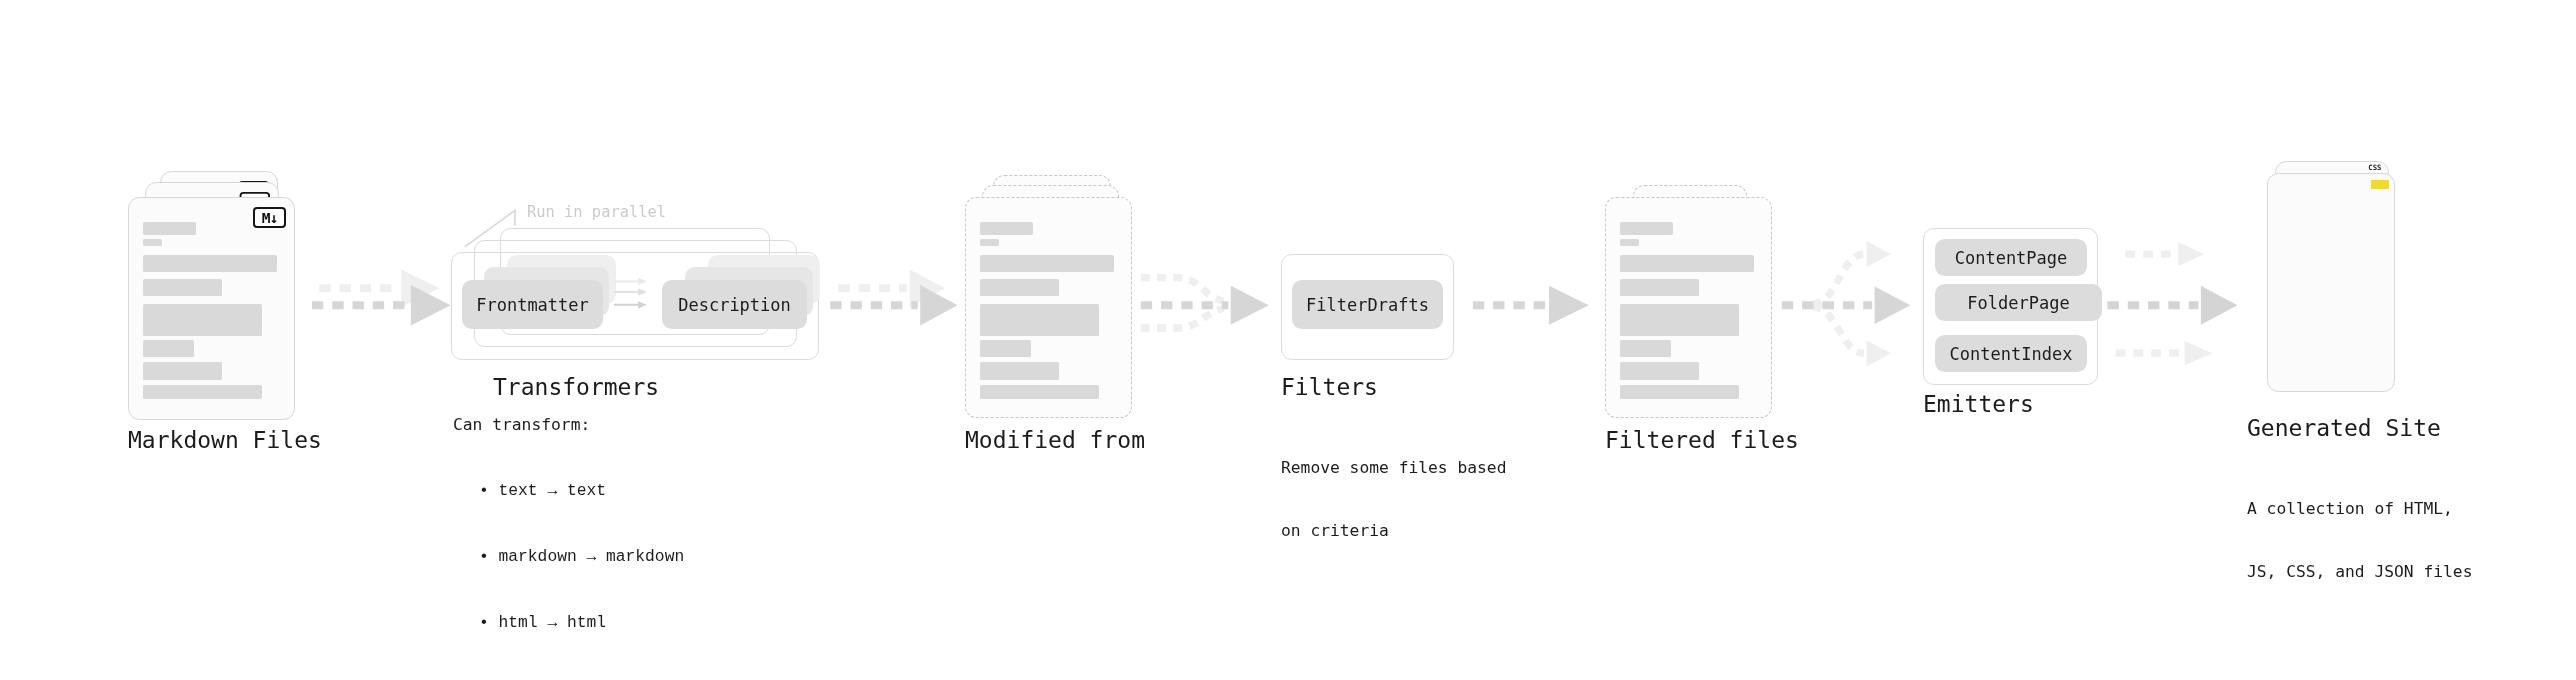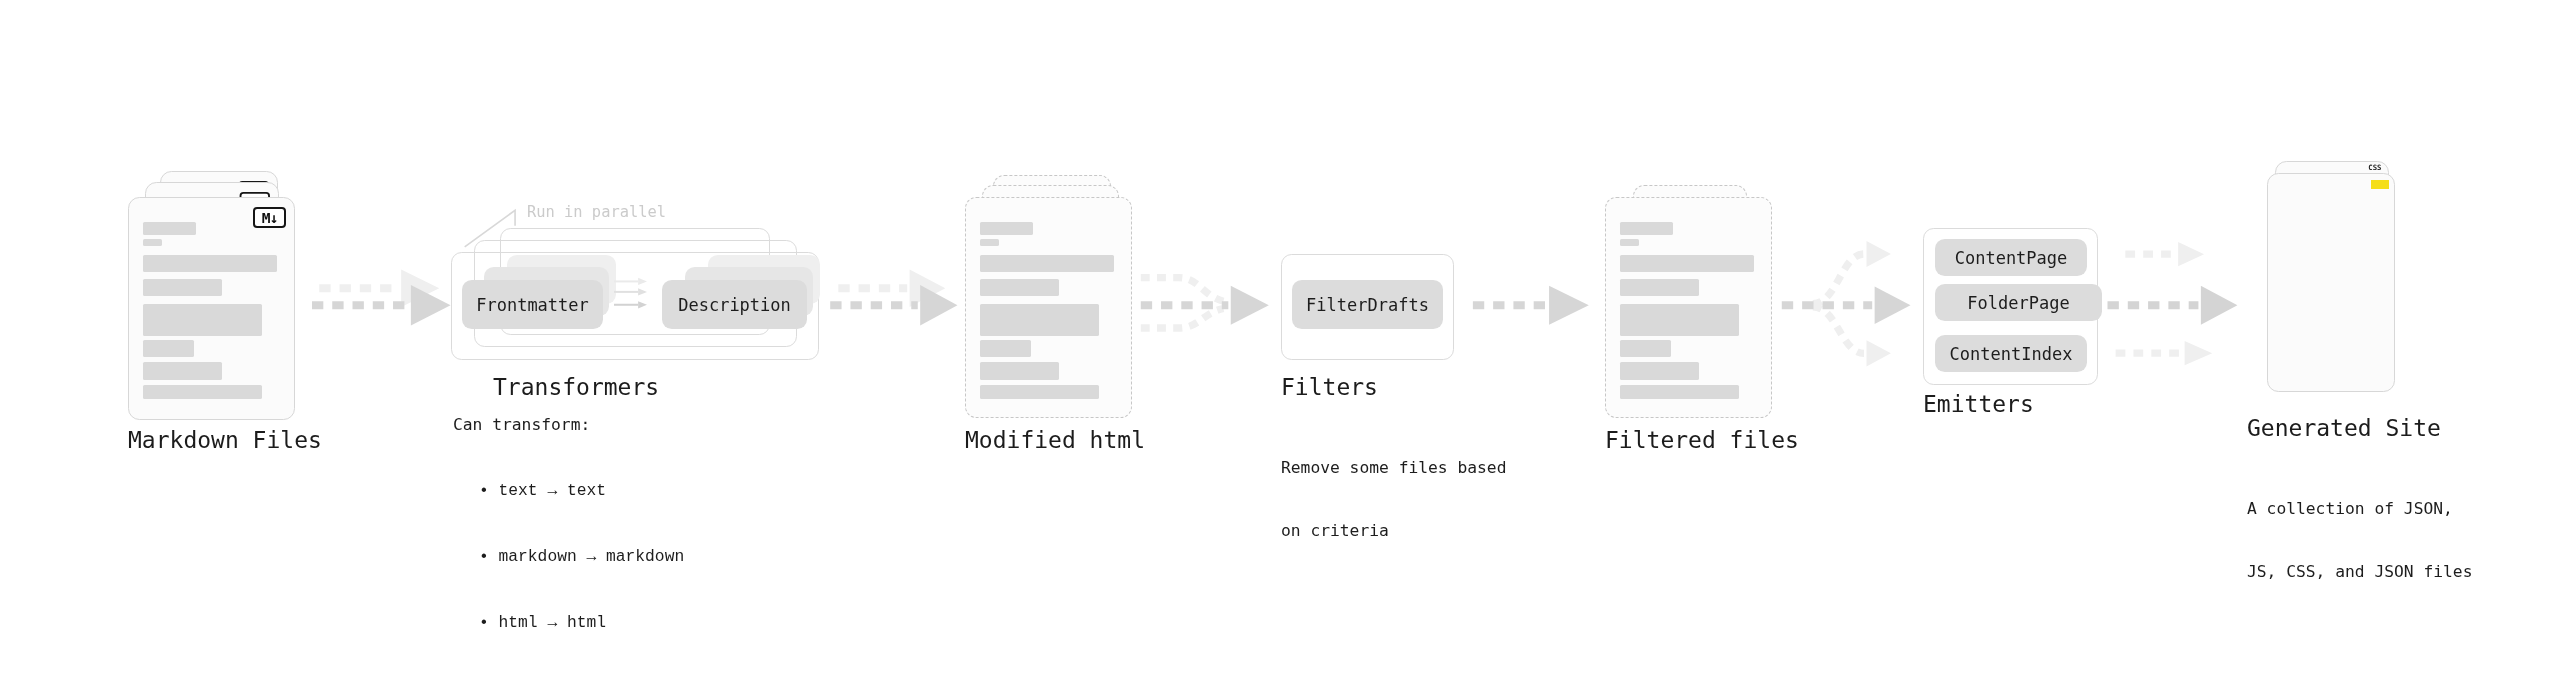--- a/index.html
+++ b/index.html
@@ -129,21 +129,21 @@
         <div class="bar" style="width: 53px; height: 12.2px; margin-bottom: 4.9px;"></div>
         <div class="bar" style="width: 18.7px; height: 6.5px; margin-bottom: 9px;"></div>
         <div class="bar" style="width: 134px; height: 17px; margin-bottom: 7.3px;"></div>
         <div class="bar" style="width: 79px; height: 17px; margin-bottom: 7.3px;"></div>
         <div class="bar" style="width: 119px; height: 32px; margin-bottom: 4.9px;"></div>
         <div class="bar" style="width: 51px; height: 16.3px; margin-bottom: 5.7px;"></div>
         <div class="bar" style="width: 79px; height: 18px; margin-bottom: 4.9px;"></div>
         <div class="bar" style="width: 119px; height: 14px; margin-bottom: 0px;"></div>
       </div>
   </div>
-  <div class="sec-title" style="left:965px;top:428px;">Modified html</div>
+  <div class="sec-title" style="left:965px;top:428px;">Modified from</div>
 
   <svg class="arr" style="left:1134px;top:268px;" width="140" height="77" viewBox="0 0 172 95">
     <path d="M8,12 H55 C80,12 85,35 110,41" fill="none" stroke="#efefef" stroke-width="9" stroke-dasharray="11 9"></path>
     <path d="M8,74 H55 C80,74 85,55 110,50" fill="none" stroke="#efefef" stroke-width="9" stroke-dasharray="11 9"></path>
     <path d="M8,46 H116" fill="none" stroke="#d6d6d6" stroke-width="10" stroke-dasharray="14 11"></path>
     <polygon points="119,22 166,46 119,70" fill="#d6d6d6"></polygon>
   </svg>
 
   <div class="obox fill" style="left:1281px;top:254px;width:173px;height:106px;"></div>
   <div class="dbtn" style="left:1292px;top:280px;width:151px;height:49px;">FilterDrafts</div>
@@ -201,18 +201,18 @@
     <div class="css-badge">
       <span class="txt">CSS</span>
       <div class="bar-b" style="background:#2673f0;"></div>
     </div>
   </div>
   <div class="card solid" style="left:2267px;top:173px;width:128px;height:219px;">
     <div class="js-badge" style="background:#f5de19;"></div>
   </div>
   <div class="sec-title" style="left:2247px;top:416px;">Generated Site</div>
   <div class="sec-cap" style="left:2247px;top:456px;">
-    <span class="ln">A collection of JSON,</span>
+    <span class="ln">A collection of HTML,</span>
     <span class="ln">JS, CSS, and JSON files</span>
   </div>
 
 </div>
 
 
 </body></html>

